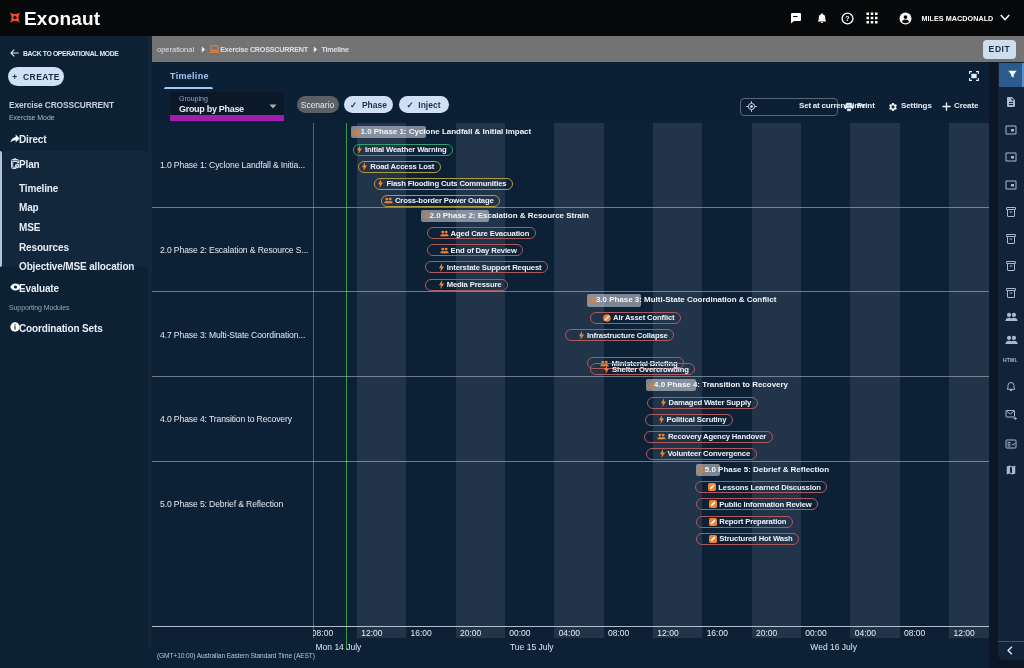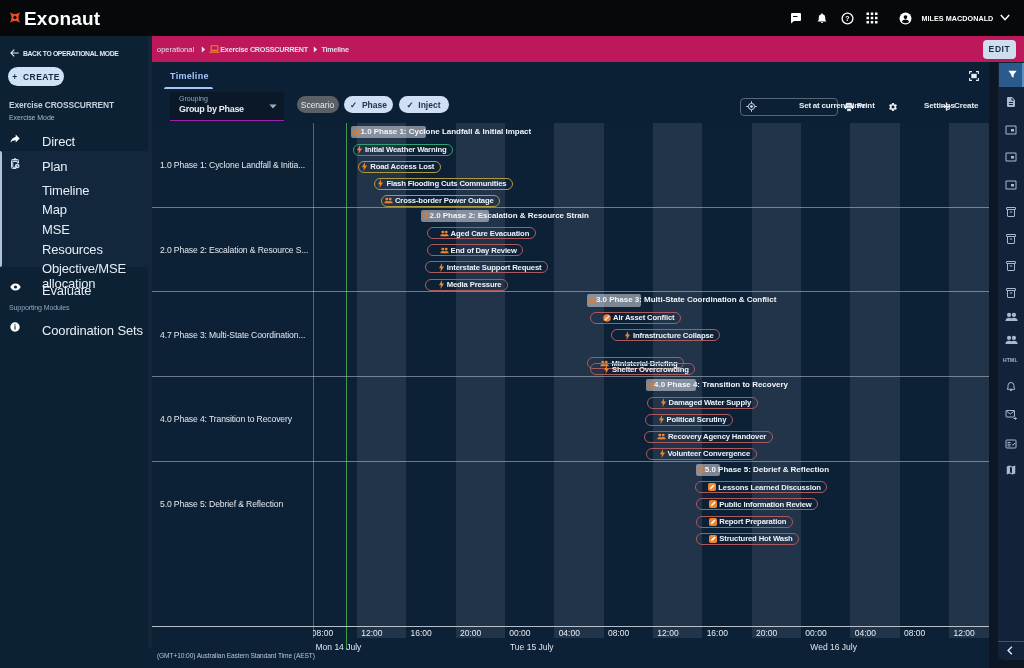--- a/index.html
+++ b/index.html
@@ -13,37 +13,37 @@
   .logo { position:absolute; left:24px; top:8px; font-size:19px; font-weight:bold; color:#fff; letter-spacing:0.2px; }
   .tb-ic { position:absolute; top:12px; }
   .tb-name { position:absolute; top:13.5px; left:921.5px; color:#fff; font-size:7.2px; font-weight:bold; letter-spacing:0.05px; }
 
   
   .sidebar { position:absolute; left:0; top:36px; width:152px; height:632px; background:#0d2134; }
   .sb-back { position:absolute; left:23px; top:13.5px; font-size:6.8px; font-weight:bold; color:#e2e9f4; letter-spacing:-0.35px; }
   .sb-create { position:absolute; left:8px; top:31px; width:56px; height:19px; background:#cfe1f4; border-radius:10px; color:#16293f; font-size:8.5px; font-weight:bold; letter-spacing:0.4px; display:flex; align-items:center; justify-content:center; }
   .sb-title { position:absolute; left:9px; top:63.5px; font-size:8.4px; font-weight:bold; color:#c4cfdd; letter-spacing:-0.12px; }
   .sb-sub { position:absolute; left:9px; top:78px; font-size:7px; color:#a9b9cc; letter-spacing:-0.05px; }
-  .sb-item { position:absolute; left:42px; font-size:13px; font-weight:normal; color:#e6edf7; letter-spacing:-0.15px; }
+  .sb-item { position:absolute; left:19px; font-size:10px; font-weight:bold; color:#e6edf7; letter-spacing:-0.15px; }
   .sb-plansec { position:absolute; left:0; top:115px; width:152px; height:116px; background:#13273c; }
   .sb-planbar { position:absolute; left:0; top:115px; width:2px; height:116px; background:#b3c2d4; border-radius:0 2px 2px 0; }
   .sb-label { position:absolute; left:9px; font-size:7px; color:#93a6bb; letter-spacing:-0.1px; }
   .sb-foot { position:absolute; left:0; top:611px; width:152px; height:21px; background:#10253a; border-top:1px solid rgba(255,255,255,0.14); }
 
   
-  .crumbbar { position:absolute; left:152px; top:36px; width:872px; height:26px; background:#be185d; }
+  .crumbbar { position:absolute; left:152px; top:36px; width:872px; height:26px; background:#737373; }
   .crumb { position:absolute; top:9px; font-size:7.5px; color:#d9e1ec; }
   .crumb.b { font-weight:bold; font-size:7.2px; letter-spacing:-0.22px; }
   .editbtn { position:absolute; left:831px; top:3.5px; width:33px; height:19px; background:#cfdeef; border-radius:4px; color:#1b2c42; font-size:8.5px; font-weight:bold; letter-spacing:0.6px; display:flex; align-items:center; justify-content:center; }
   .panel { position:absolute; left:152px; top:62px; width:844px; height:61px; background:#0c2035; }
   .tab { position:absolute; left:18px; top:9px; font-size:9px; font-weight:bold; color:#a5c8fb; letter-spacing:0.3px; }
   .tabline { position:absolute; left:12px; top:24.5px; width:49px; height:2.5px; background:#a5c8fb; border-radius:2px 2px 0 0; }
 
   
-  .sel { position:absolute; left:18px; top:30px; width:114px; height:29px; background:#0a1828; border-bottom:1px solid #a21caf; border-radius:3px 3px 0 0; }
+  .sel { position:absolute; left:18px; top:30px; width:114px; height:29px; background:#0a1828; border-bottom:6px solid #a21caf; border-radius:3px 3px 0 0; }
   .sel .lab { position:absolute; left:9px; top:3px; font-size:7px; color:#97a9bf; }
   .sel .val { position:absolute; left:9px; top:12px; font-size:9px; font-weight:bold; color:#e9eef5; letter-spacing:-0.3px; }
   .chip { position:absolute; top:34px; height:17px; border-radius:9px; font-size:8.5px; display:inline-flex; align-items:center; justify-content:center; }
   .chip.gray { background:#5b5f66; color:#e9ebee; }
   .chip.lite { background:#cfe0f5; color:#1d3147; font-weight:bold; }
   .tbbtn { position:absolute; top:35px; font-size:8px; font-weight:bold; color:#e8edf4; letter-spacing:-0.1px; }
   .setbtn { position:absolute; left:588px; top:35.5px; width:98px; height:18px; border:1px solid #56677c; border-radius:4px; }
 
   
   .chart { position:absolute; left:152px; top:123px; width:837px; height:545px; background:#0d2136; overflow:hidden; }
@@ -212,21 +212,21 @@
     <div class="tbbtn" style="left:607px;top:39px;letter-spacing:-0.2px;padding-left:40px;">Set at current time</div>
     <svg class="abs" style="left:692px;top:39.5px" width="10" height="10" viewBox="0 0 24 24">
         <path d="M6 2 h12 v5 H6 Z" fill="#e8edf4"></path>
         <path d="M4 8 h16 a2 2 0 0 1 2 2 v7 h-4 v-3 H6 v3 H2 v-7 a2 2 0 0 1 2-2 Z" fill="#e8edf4"></path>
         <rect x="7" y="15" width="10" height="7" fill="#e8edf4" stroke="#0c2035" stroke-width="1"></rect>
       </svg>
     <div class="tbbtn" style="left:705px;top:38.5px;">Print</div>
     <svg class="abs" style="left:736px;top:39.5px" width="10" height="10" viewBox="0 0 24 24">
         <path fill="#e8edf4" d="M19.14 12.94c.04-.3.06-.61.06-.94 0-.32-.02-.64-.07-.94l2.03-1.58a.49.49 0 0 0 .12-.61l-1.92-3.32a.49.49 0 0 0-.59-.22l-2.39.96a7.03 7.03 0 0 0-1.62-.94l-.36-2.54a.48.48 0 0 0-.48-.41h-3.84a.48.48 0 0 0-.47.41l-.36 2.54c-.59.24-1.13.57-1.62.94l-2.39-.96a.49.49 0 0 0-.59.22L2.73 8.87c-.12.21-.08.47.12.61l2.03 1.58c-.05.3-.09.63-.09.94s.02.64.07.94l-2.03 1.58a.49.49 0 0 0-.12.61l1.92 3.32c.12.22.37.29.59.22l2.39-.96c.5.38 1.03.7 1.62.94l.36 2.54c.05.24.24.41.48.41h3.84c.24 0 .44-.17.47-.41l.36-2.54c.59-.24 1.13-.56 1.62-.94l2.39.96c.22.08.47 0 .59-.22l1.92-3.32a.49.49 0 0 0-.12-.61l-2.01-1.58zM12 15.6A3.61 3.61 0 0 1 8.4 12c0-1.98 1.62-3.6 3.6-3.6s3.6 1.62 3.6 3.6-1.62 3.6-3.6 3.6z"></path>
       </svg>
-    <div class="tbbtn" style="left:749px;top:38.5px;margin-left:23px;">Settings</div>
+    <div class="tbbtn" style="left:749px;top:38.5px;">Settings</div>
     <svg class="abs" style="left:789.5px;top:40px" width="9" height="9" viewBox="0 0 12 12">
         <path d="M5.1 0.5 h1.8 v4.6 h4.6 v1.8 H6.9 v4.6 H5.1 V6.9 H0.5 V5.1 h4.6 Z" fill="#e8edf4"></path>
       </svg>
     <div class="tbbtn" style="left:802px;top:38.5px;">Create</div>
   </div>
 
   <div class="chart">
     <div class="bands"></div>
     <div class="vdiv"></div>
     <div class="greenline"></div>
@@ -312,21 +312,21 @@
     <div class="pbar" style="left:435.4px;top:171.2px;width:54px"></div>
     <svg class="abs" style="left:436.4px;top:173.9px" width="9" height="7" viewBox="0 0 24 16">
         <path d="M12 0.8 C6.5 0.8 2.2 4.8 0.6 8 C2.2 11.2 6.5 15.2 12 15.2 C17.5 15.2 21.8 11.2 23.4 8 C21.8 4.8 17.5 0.8 12 0.8 Z" fill="none" stroke="#f47b20" stroke-width="2.6"></path>
         <circle cx="12" cy="8" r="3.4" fill="#f47b20"></circle>
       </svg>
     <div class="ptxt" style="left:443.9px;top:171.2px">3.0 Phase 3: Multi-State Coordination &amp; Conflict</div>
     <div class="pill red" style="left:438px;top:188.9px"><svg width="8" height="8" viewBox="0 0 12 12">
           <circle cx="6" cy="6" r="5.7" fill="#ef8430"></circle>
           <rect x="1" y="5.1" width="10" height="1.9" rx="0.9" transform="rotate(-45 6 6)" fill="#e9eef5"></rect>
         </svg>Air Asset Conflict</div>
-    <div class="pill red" style="left:459px;top:206px"><svg width="7" height="9" viewBox="0 0 10 14">
+    <div class="pill red" style="left:413px;top:206px"><svg width="7" height="9" viewBox="0 0 10 14">
           <path d="M6 0 L1 8 H4 L3.4 14 L9 5.5 H5.6 Z" fill="#ef8430"></path>
         </svg>Infrastructure Collapse</div>
     <div class="pill red" style="left:435.4px;top:234px"><svg width="9" height="7" viewBox="0 0 16 12">
           <circle cx="5" cy="3.5" r="2.6" fill="#ef8430"></circle>
           <circle cx="11" cy="3.5" r="2.6" fill="#ef8430"></circle>
           <path d="M0.5 11 C0.5 8.5 2.5 7 5 7 C7.5 7 9.5 8.5 9.5 11 Z" fill="#ef8430"></path>
           <path d="M6.5 11 C6.5 8.5 8.5 7 11 7 C13.5 7 15.5 8.5 15.5 11 Z" fill="#ef8430"></path>
         </svg>Ministerial Briefing</div>
     <div class="pill red" style="left:438px;top:240.2px"><svg width="7" height="9" viewBox="0 0 10 14">
           <path d="M6 0 L1 8 H4 L3.4 14 L9 5.5 H5.6 Z" fill="#ef8430"></path>

